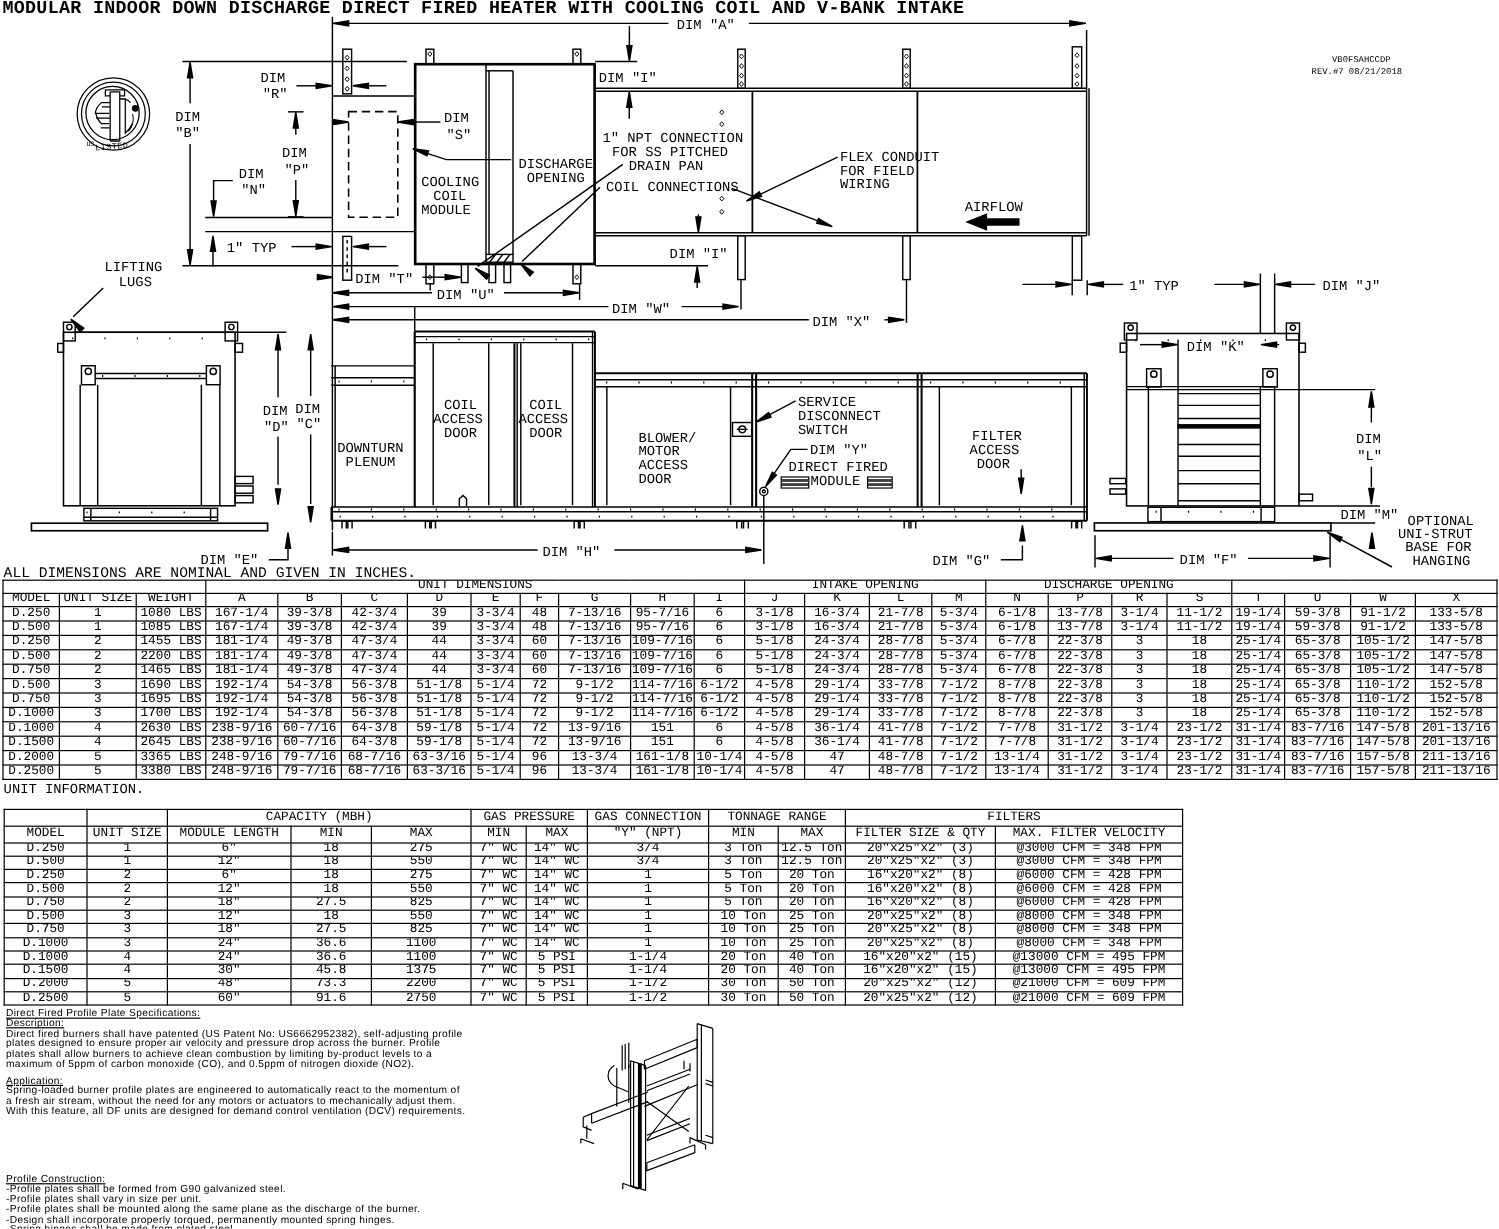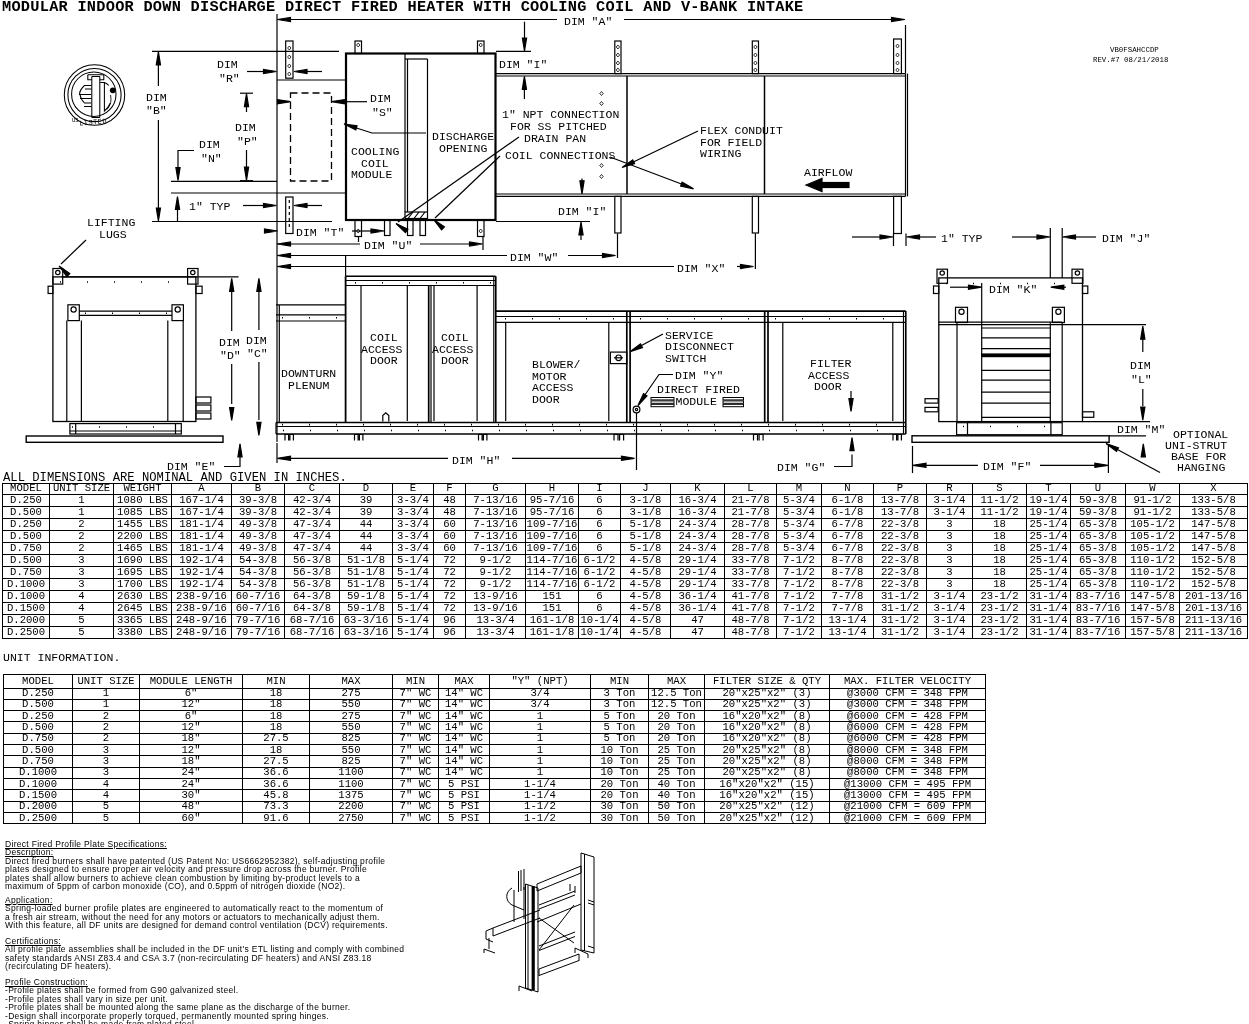--- a/index.html
+++ b/index.html
@@ -734,20 +734,27 @@
         <col style="width:52px">
         <col style="width:53px">
         <col style="width:46px">
         <col style="width:54px">
         <col style="width:44px">
         <col style="width:55px">
         <col style="width:54px">
         <col style="width:68px">
       </colgroup>
 <tbody>
+        <tr style="height:11px">
+          <td colspan="3" style="border-right:1px solid #000"></td>
+          <td colspan="9">UNIT DIMENSIONS</td>
+          <td colspan="4">INTAKE OPENING</td>
+          <td colspan="4">DISCHARGE OPENING</td>
+          <td colspan="4"></td>
+        </tr>
 <tr style="height:11px">
           <td>MODEL</td>
           <td>UNIT SIZE</td>
           <td>WEIGHT</td>
           <td>A</td>
           <td>B</td>
           <td>C</td>
           <td>D</td>
           <td>E</td>
           <td>F</td>
@@ -1091,20 +1098,29 @@
         <col style="width:83px">
         <col style="width:46px">
         <col style="width:51px">
         <col style="width:101px">
         <col style="width:58px">
         <col style="width:56px">
         <col style="width:125px">
         <col style="width:156px">
       </colgroup>
 <tbody>
+        <tr style="height:14px">
+          <td></td>
+          <td></td>
+          <td colspan="3">CAPACITY (MBH)</td>
+          <td colspan="2">GAS PRESSURE</td>
+          <td>GAS CONNECTION</td>
+          <td colspan="2">TONNAGE RANGE</td>
+          <td colspan="2">FILTERS</td>
+        </tr>
 <tr style="height:13.5px">
           <td>MODEL</td>
           <td>UNIT SIZE</td>
           <td>MODULE LENGTH</td>
           <td>MIN</td>
           <td>MAX</td>
           <td>MIN</td>
           <td>MAX</td>
           <td>"Y" (NPT)</td>
           <td>MIN</td>
@@ -1286,24 +1302,20 @@
 <div class="txt" style="left:5px;top:840px;font-size:8.5px;line-height:8.4px;letter-spacing:0.3px"><span class="u">Direct Fired Profile Plate Specifications:</span>
 <span class="u">Description:</span>
 Direct fired burners shall have patented (US Patent No: US6662952382), self-adjusting profile
 plates designed to ensure proper air velocity and pressure drop across the burner. Profile
 plates shall allow burners to achieve clean combustion by limiting by-product levels to a
 maximum of 5ppm of carbon monoxide (CO), and 0.5ppm of nitrogen dioxide (NO2).</div>
 <div class="txt" style="left:5px;top:896px;font-size:8.5px;line-height:8.4px;letter-spacing:0.3px"><span class="u">Application:</span>
 Spring-loaded burner profile plates are engineered to automatically react to the momentum of
 a fresh air stream, without the need for any motors or actuators to mechanically adjust them.
 With this feature, all DF units are designed for demand control ventilation (DCV) requirements.</div>
-<div class="txt" style="left:5px;top:937px;font-size:8.5px;line-height:8.4px;letter-spacing:0.3px"><span class="u">Certifications:</span>
-All profile plate assemblies shall be included in the DF unit's ETL listing and comply with combined
-safety standards ANSI Z83.4 and CSA 3.7 (non-recirculating DF heaters) and ANSI Z83.18
-(recirculating DF heaters).</div>
 <div class="txt" style="left:5px;top:978px;font-size:8.5px;line-height:8.4px;letter-spacing:0.3px"><span class="u">Profile Construction:</span>
 -Profile plates shall be formed from G90 galvanized steel.
 -Profile plates shall vary in size per unit.
 -Profile plates shall be mounted along the same plane as the discharge of the burner.
 -Design shall incorporate properly torqued, permanently mounted spring hinges.
 -Spring hinges shall be made from plated steel.</div>
 
 <div class="txt" style="left:462px;top:1052px;font-size:8.8px;letter-spacing:0.2px">Direct Fired (DF) Profile Plate Assembly</div>
 </div>
 

